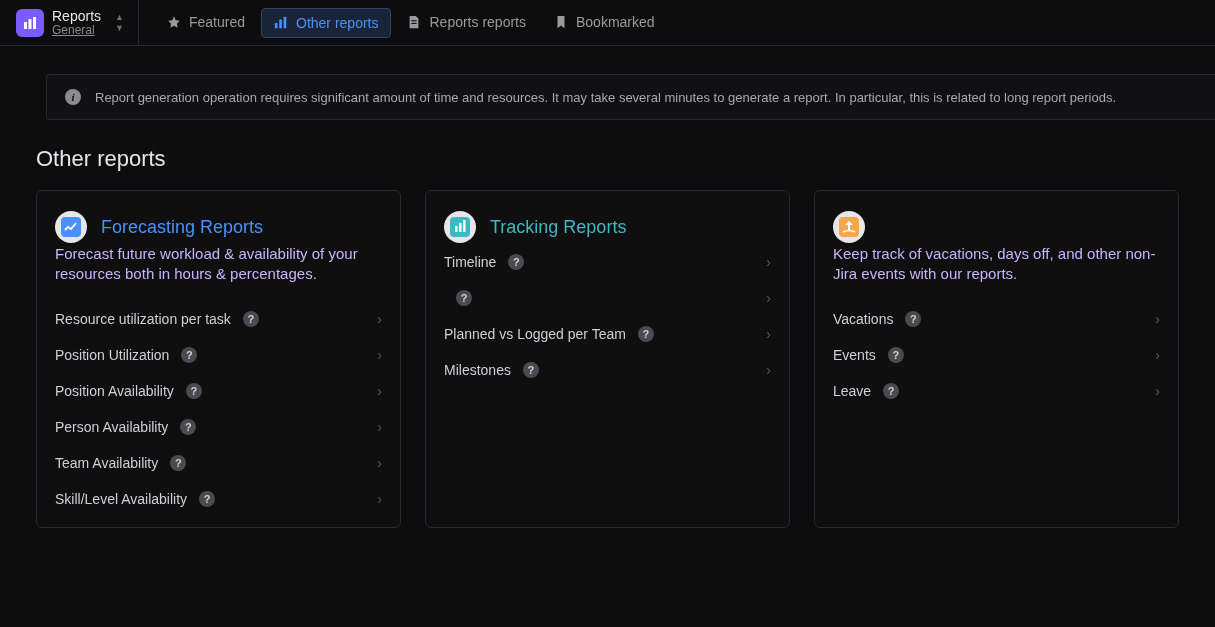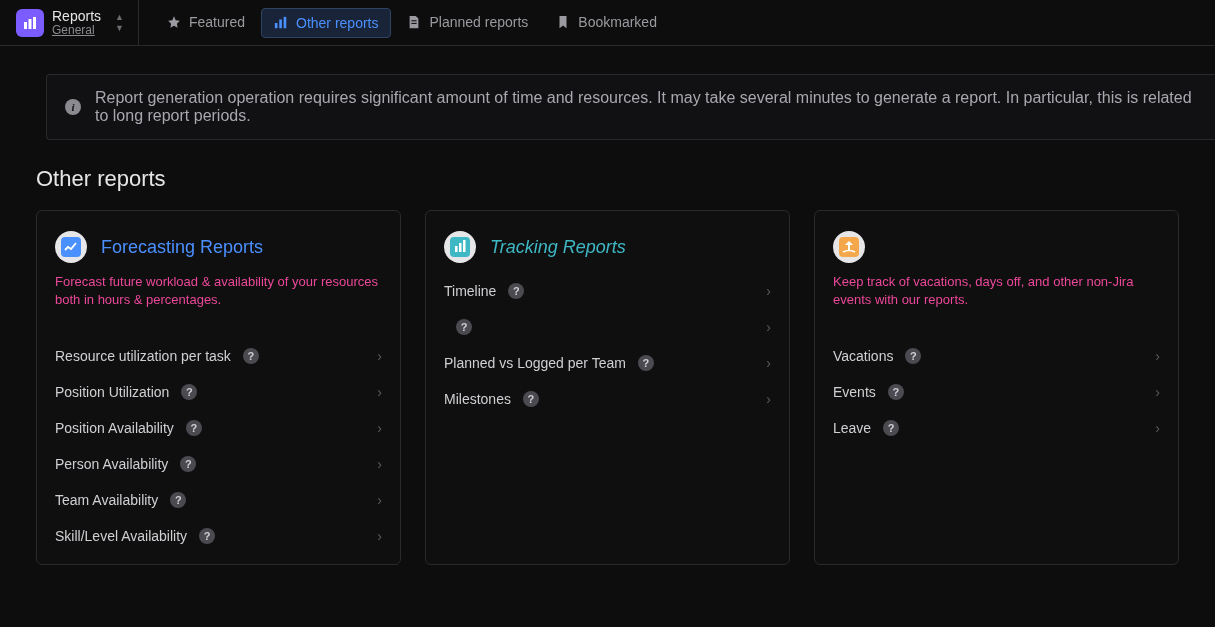--- a/index.html
+++ b/index.html
@@ -86,21 +86,21 @@
     color: #111113;
     display: flex;
     align-items: center;
     justify-content: center;
     font-size: 11px;
     font-style: italic;
     font-weight: bold;
     font-family: Georgia, serif;
     flex-shrink: 0;
   }
-  .info-text { color: #a8a8ae; font-size: 16px; }
+  .info-text { color: #a8a8ae; font-size: 13px; }
   .page-title {
     margin: 26px 0 18px 36px;
     font-size: 22px;
     font-weight: 400;
     color: #e6e6e8;
   }
   .cards {
     display: flex;
     gap: 24px;
     padding: 0 36px;
@@ -109,38 +109,38 @@
     flex: 1;
     border: 1px solid #2a2a2e;
     border-radius: 6px;
     padding: 20px 18px 10px 18px;
     background: #0f0f10;
   }
   .card-header {
     display: flex;
     align-items: center;
     gap: 14px;
-    margin-bottom: 10px;
+    margin-bottom: 1px;
   }
   .card-iconwrap {
     width: 32px; height: 32px;
     border-radius: 50%;
     background: #e6e6e8;
     display: flex; align-items:center; justify-content:center;
     flex-shrink:0;
   }
   .card-title { font-size: 18px; font-weight: 400; }
   .card-title.blue { color: #4a90ff; }
-  .card-title.teal { color: #3fb8c5; font-style: italic; }
+  .card-title.teal { color: #3fb8c5; }
   .card-title.orange { color: #f5a84b; }
   .card-desc {
-    color: #ec4899;
-    font-size: 13px;
+    color: #c4b5fd;
+    font-size: 15px;
     line-height: 1.35;
-    margin-bottom: 30px;
+    margin-bottom: 16px;
   }
   .row {
     display: flex;
     align-items: center;
     padding: 10px 0;
     cursor: pointer;
   }
   .row-label {
     color: #d0d0d4;
     font-size: 14px;
@@ -203,21 +203,21 @@
       <span>Other reports</span>
     </div>
     <div class="tab">
       <span class="tab-icon">
         <svg width="14" height="14" viewBox="0 0 16 16" fill="#9a9aa0">
             <path d="M3 1h7l3 3v11H3z"></path>
             <rect x="5" y="6" width="6" height="1.2" fill="#0d0d0d"></rect>
             <rect x="5" y="9" width="6" height="1.2" fill="#0d0d0d"></rect>
           </svg>
       </span>
-      <span>Planned reports</span>
+      <span>Reports reports</span>
     </div>
     <div class="tab">
       <span class="tab-icon">
         <svg width="14" height="14" viewBox="0 0 16 16" fill="#9a9aa0">
             <path d="M4 1h8v14l-4-3-4 3z"></path>
           </svg>
       </span>
       <span>Bookmarked</span>
     </div>
   </div>

